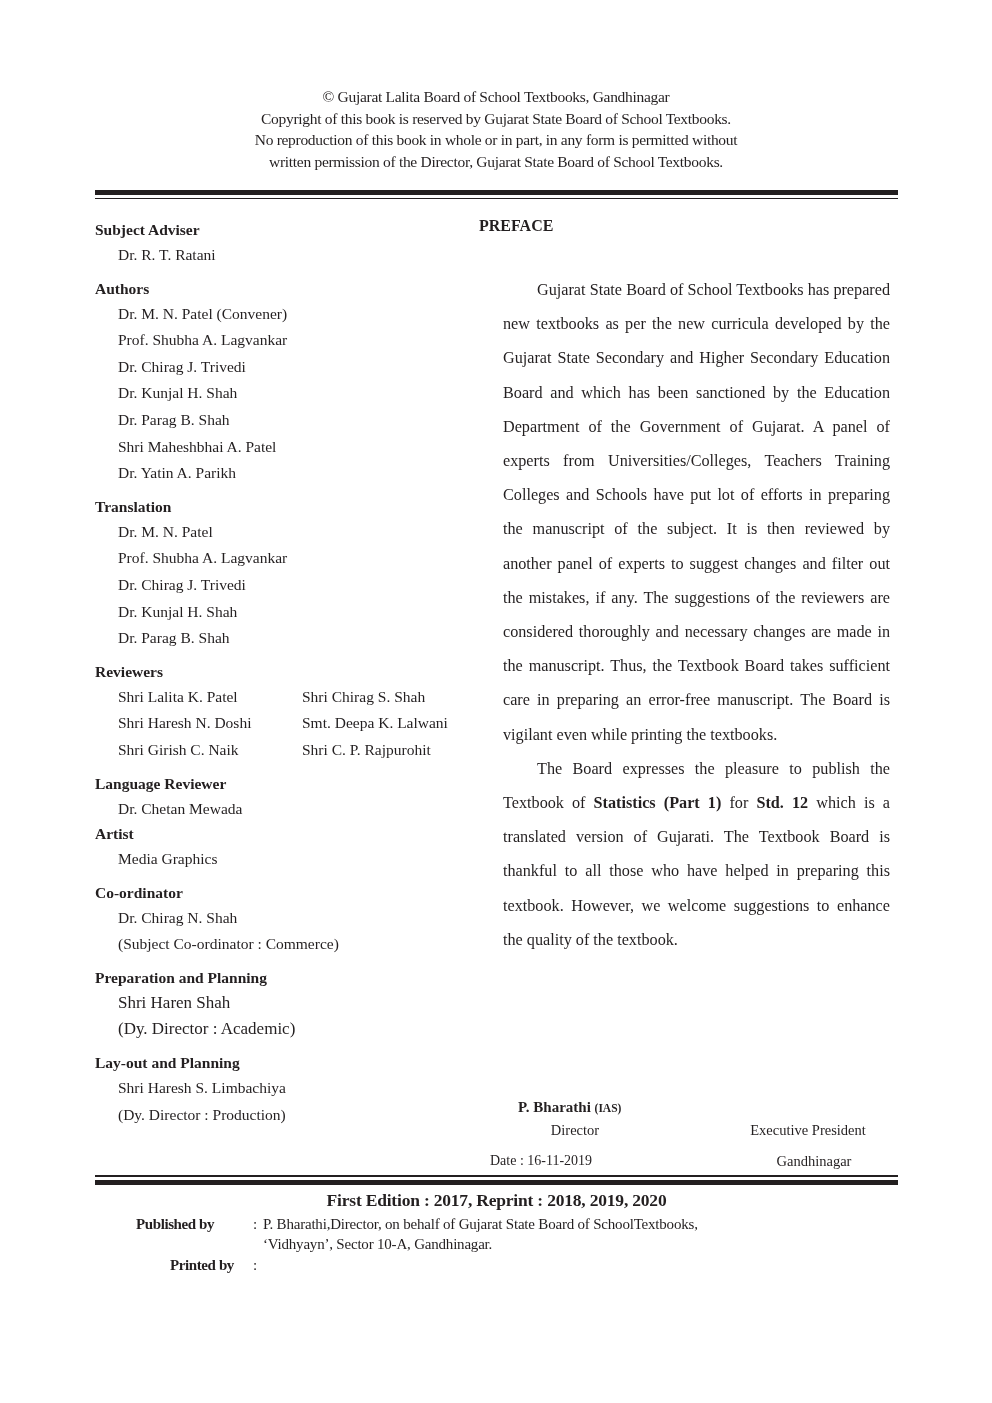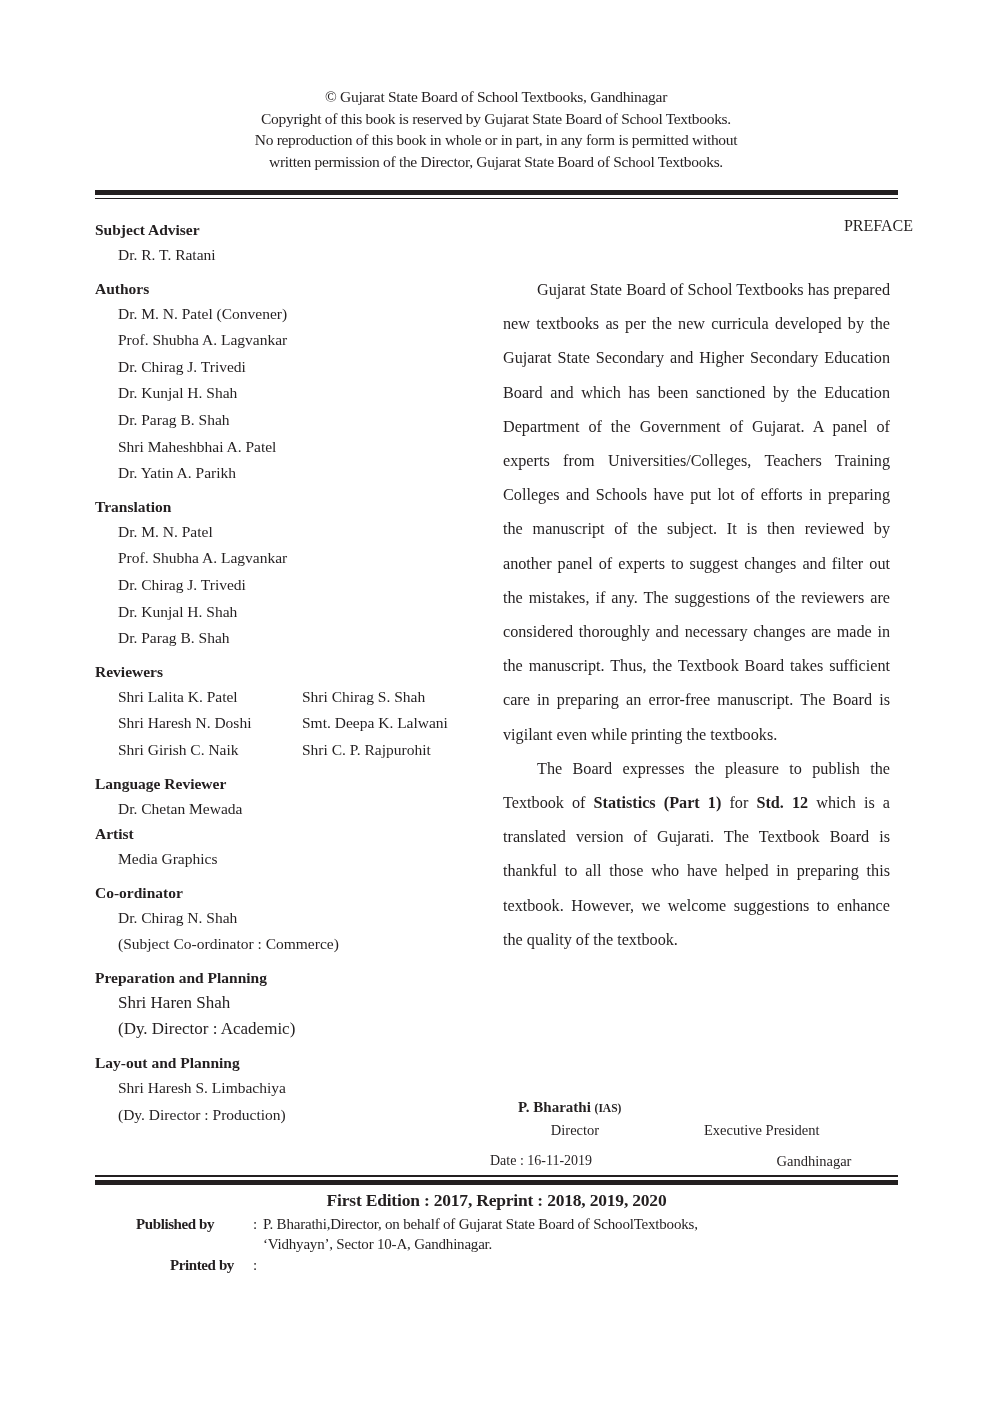--- a/index.html
+++ b/index.html
@@ -19,49 +19,49 @@
   
   .left-col { left: 95px; top: 218px; width: 400px; font-size: 15.5px; }
   .sec-head { font-weight: bold; line-height: 24px; height: 24px; }
   .sec-item { padding-left: 23px; line-height: 26.6px; height: 26.6px; white-space: nowrap; }
   .gap { height: 8px; }
   .rev-row { display: flex; padding-left: 23px; line-height: 26.6px; height: 26.6px; white-space: nowrap; }
   .rev-row span:first-child { width: 184px; display: inline-block; }
   .big-item { font-size: 17px; }
 
   
-  .preface-title { left: 513px; top: 217px; width: 400px; text-align: right;
-                   font-weight: normal; font-size: 16px; }
+  .preface-title { left: 479px; top: 217px; width: 400px; text-align: left;
+                   font-weight: bold; font-size: 16px; }
   .preface-body { left: 503px; top: 273px; width: 387px; font-size: 16.2px;
                   line-height: 34.2px; text-align: justify; }
   .preface-body p { margin: 0; text-indent: 34px; }
   .preface-body p + p { margin-top: 0; }
   .preface-body b { font-weight: bold; margin-top: 24px; }
 
   
   .sig-name { left: 511px; top: 1099px; font-weight: bold; font-size: 15px; margin-left: 7px; }
   .sig-name small { font-size: 11.5px; }
   .sig-role { left: 511px; top: 1122px; width: 128px; text-align: center; font-size: 14.5px; }
   .sig-date { left: 490px; top: 1153px; font-size: 14px; }
-  .sig-right1 { left: 704px; top: 1122px; width: 148px; font-size: 14.5px; }
+  .sig-right1 { left: 734px; top: 1122px; width: 148px; text-align: center; font-size: 14.5px; }
   .sig-right2 { left: 740px; top: 1153px; width: 148px; text-align: center; font-size: 14.5px; }
 
   
   .edition { left: 95px; top: 1190px; width: 803px; text-align: center;
              font-weight: bold; font-size: 17.5px; letter-spacing: -0.2px; }
   .pub { font-size: 15px; white-space: nowrap; }
   .pub-label { left: 136px; font-weight: bold; letter-spacing: -0.4px; text-align: center; }
   .pub-colon { left: 253px; }
   .pub-val { left: 263px; letter-spacing: -0.2px; }
 </style>
 </head>
 <body>
 
 <div class="abs copyright">
-  <div>© Gujarat State Board of School Textbooks, Gandhinagar</div>
+  <div>© Gujarat Lalita Board of School Textbooks, Gandhinagar</div>
   <div>Copyright of this book is reserved by Gujarat State Board  of School Textbooks.</div>
   <div>No reproduction of this book in whole or in part, in any form is permitted without</div>
   <div>written permission of the Director, Gujarat State Board of School Textbooks.</div>
 </div>
 
 <div class="abs rule-thick" style="left:95px; top:190px; width:803px;"></div>
 <div class="abs rule-thin" style="left:95px; top:197.5px; width:803px;"></div>
 
 <div class="abs left-col">
   <div class="sec-head">Subject  Adviser</div>

